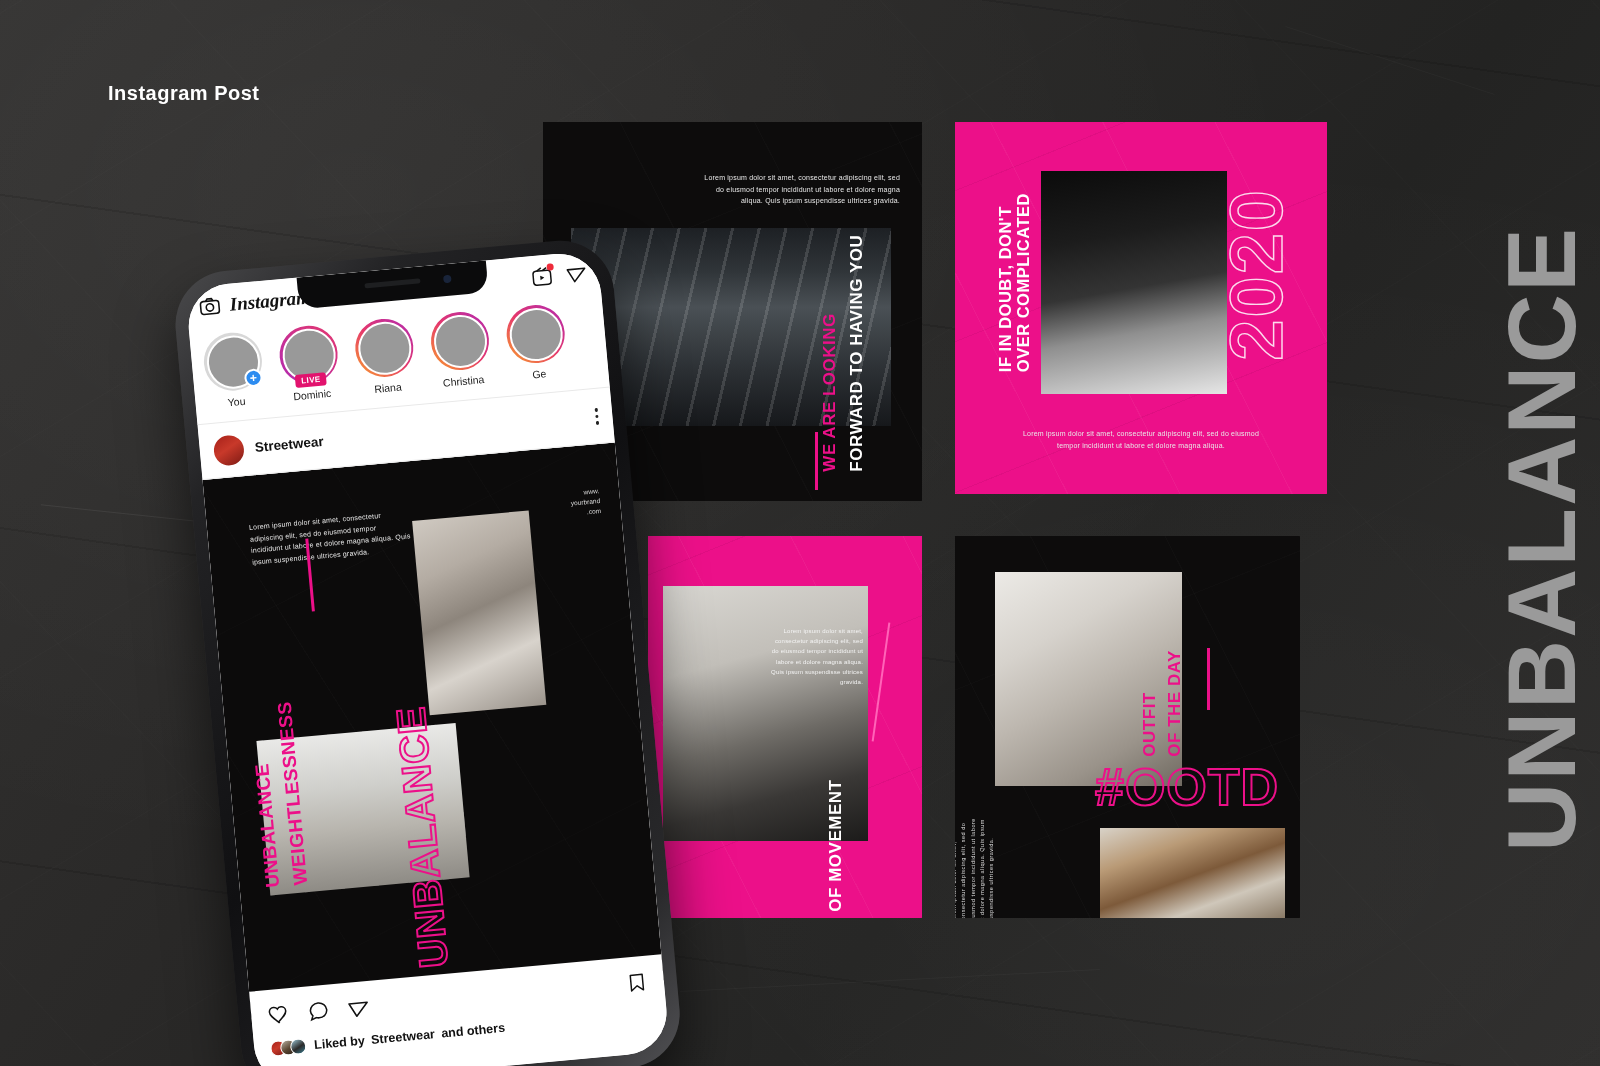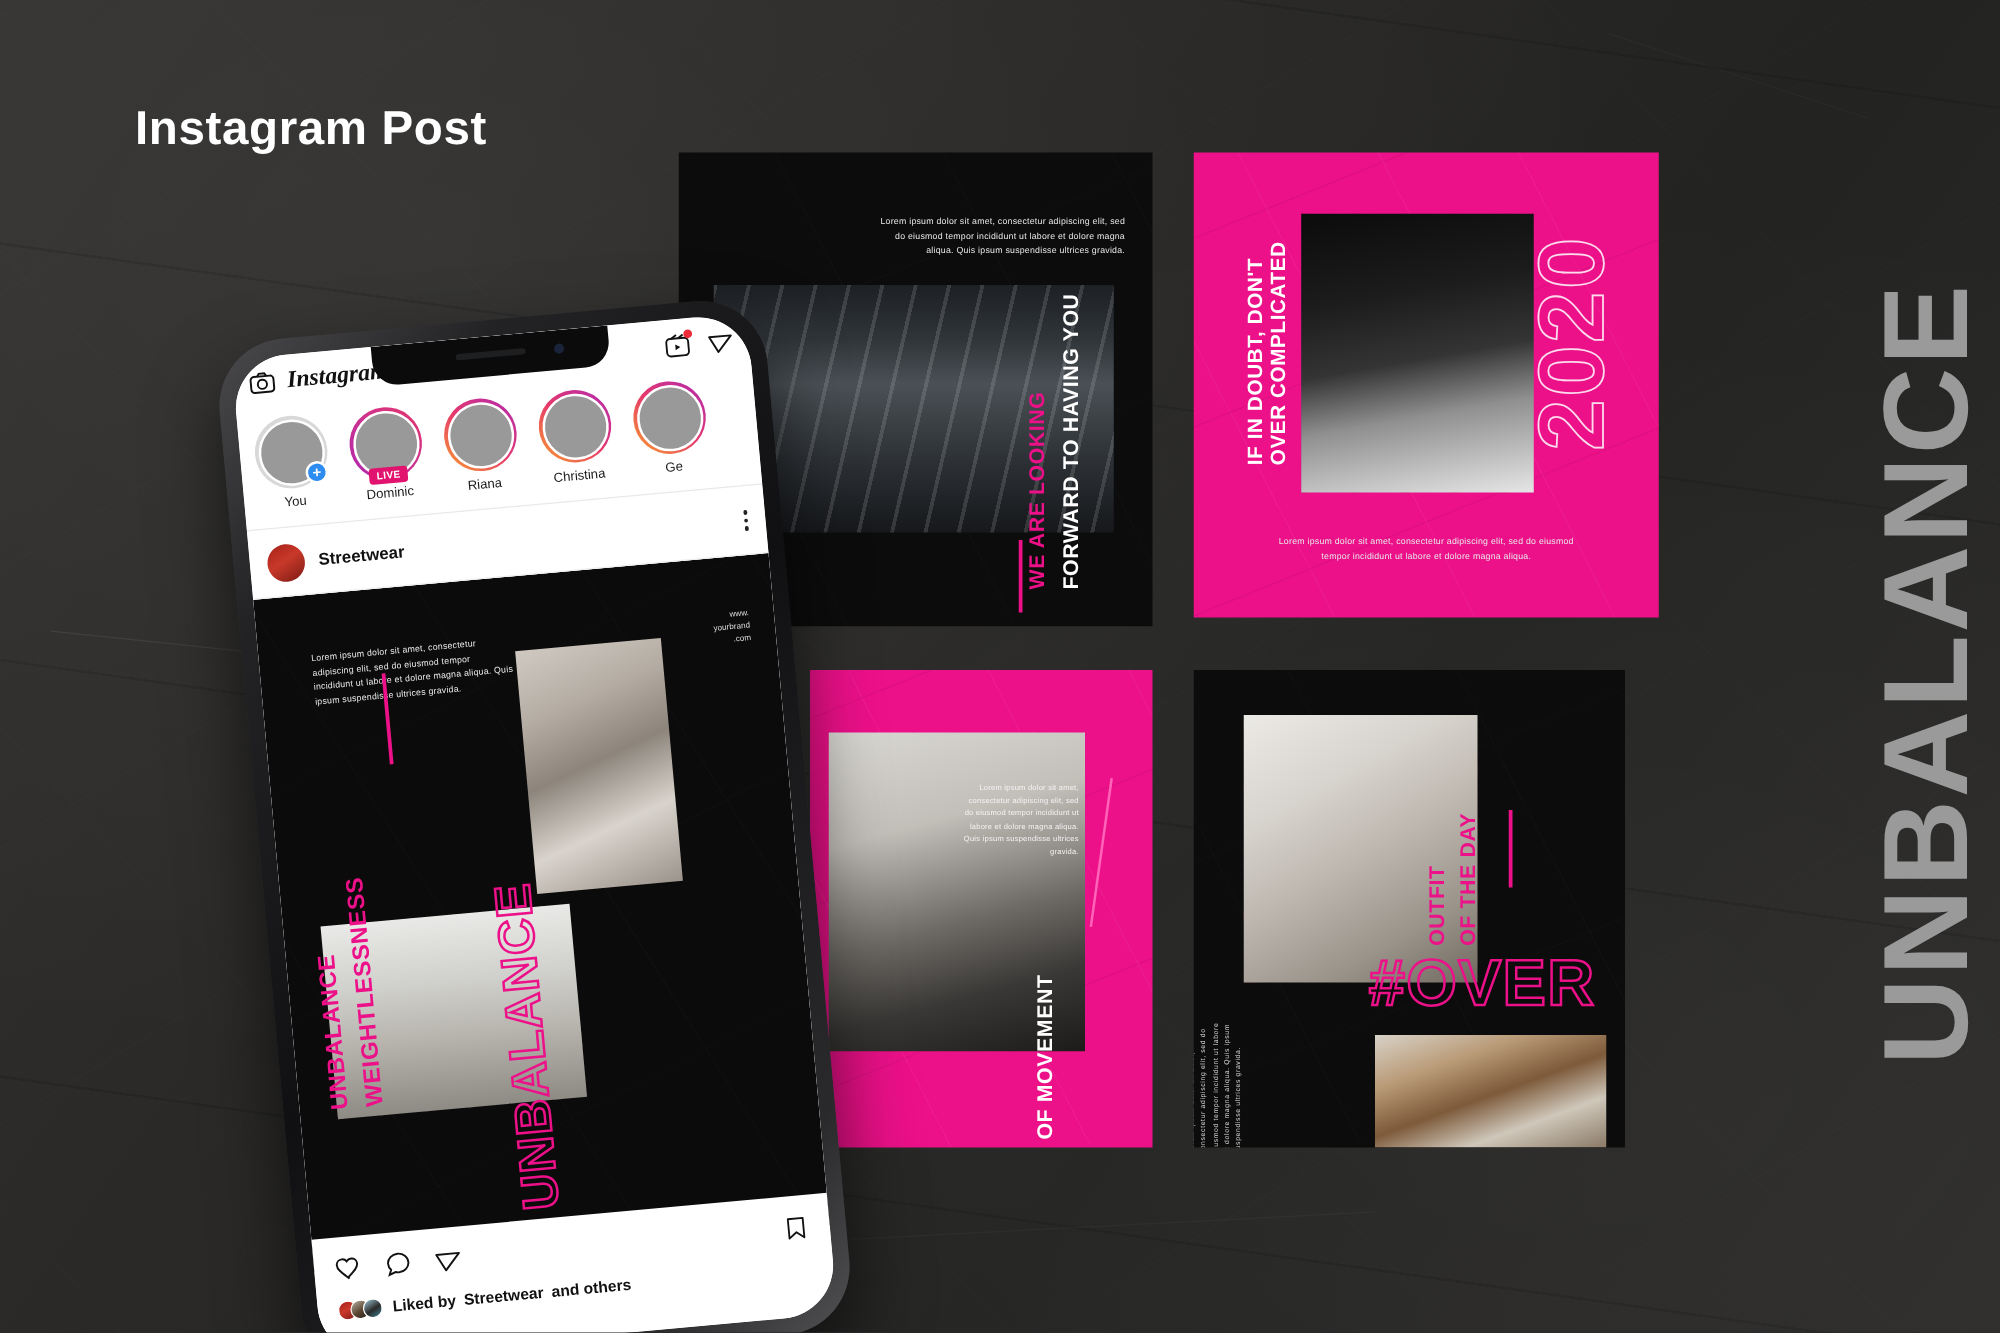--- a/index.html
+++ b/index.html
@@ -26,21 +26,21 @@
       repeating-linear-gradient(-31deg, rgba(255,255,255,0.018) 0 1px, rgba(0,0,0,0) 1px 190px),
       repeating-linear-gradient(8deg, rgba(0,0,0,0.2) 0 2px, rgba(0,0,0,0) 2px 330px);
   }
   .scratch { position:absolute; background:rgba(255,255,255,.07); pointer-events:none; }
 
   
   #header { position: absolute; left: 108px; top: 82px; }
   #header .l1, #header .l2 {
     color: #fff; font-weight: 700; letter-spacing: .5px; line-height: 1.12;
   }
-  #header .l1 { font-size: 38px; }
+  #header .l1 { font-size: 20px; }
   #header .l2 { font-size: 31px; }
 
   
   #sideword {
     position: absolute; right: -2px; top: 64px;
     width: 120px; height: 960px;
     display: flex; align-items: flex-start; justify-content: center;
   }
   #sideword span {
     transform: rotate(-90deg); transform-origin: center;
@@ -215,21 +215,21 @@
     <span class="vtext whitetxt" style="font-size:17px;left:196px;top:360px;">OF MOVEMENT</span>
     <div class="rule" style="left:232px;top:86px;width:1.5px;height:120px;background:#ff63b8;transform:rotate(8deg);"></div>
   </div>
 
   <div class="post dark" style="left:955px;top:536px;width:345px;height:382px;">
     <div class="texture"></div>
     <div class="photo ph-room" style="left:40px;top:36px;width:187px;height:214px;"></div>
     <span class="vtext pinktxt" style="font-size:17px;left:203px;top:205px;">OUTFIT</span>
     <span class="vtext pinktxt" style="font-size:17px;left:228px;top:205px;">OF THE DAY</span>
     <div class="rule" style="left:252px;top:112px;width:2.5px;height:62px;"></div>
-    <span class="vtext outline-p" style="font-size:52px;left:140px;top:228px;transform:none;position:absolute;letter-spacing:1px;">#OVER</span>
+    <span class="vtext outline-p" style="font-size:52px;left:140px;top:228px;transform:none;position:absolute;letter-spacing:1px;">#OOTD</span>
     <span class="vtext" style="font-size:5.5px;font-weight:400;color:#dcdcdc;white-space:normal;width:110px;left:42px;top:340px;line-height:1.7;">Lorem ipsum dolor sit amet, consectetur adipiscing elit, sed do eiusmod tempor incididunt ut labore et dolore magna aliqua. Quis ipsum suspendisse ultrices gravida.</span>
     <div class="photo ph-boots" style="left:145px;top:292px;width:185px;height:90px;"></div>
   </div>
 
   <div id="phone">
     <div class="frame"></div>
     <div class="screen">
 
       <div class="notch">
         <div class="speaker"></div>

